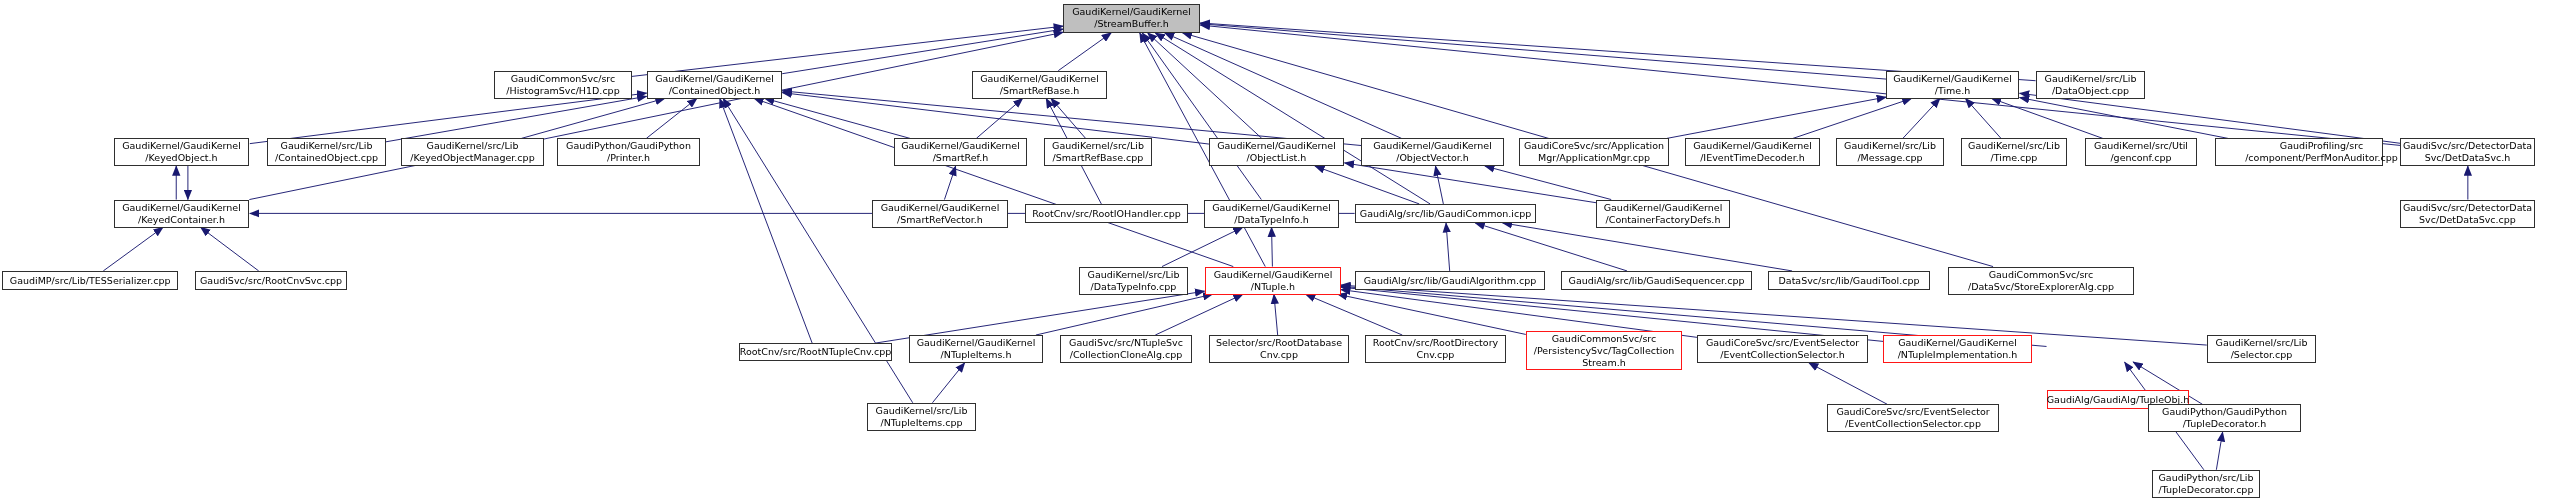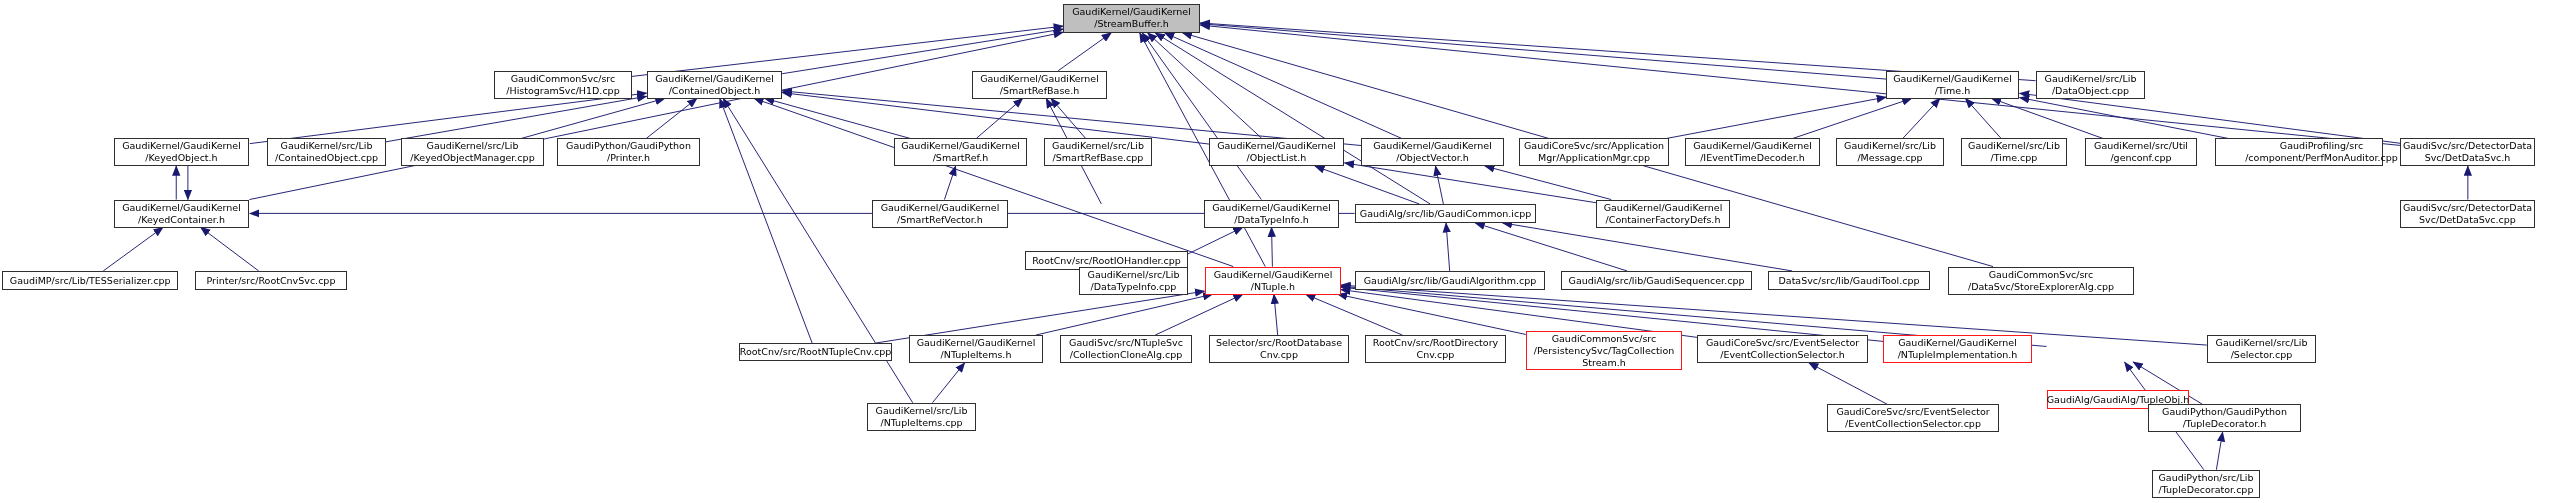--- a/index.html
+++ b/index.html
@@ -130,30 +130,30 @@
       <div class="node" style="left: 2085px; top: 138px; width: 112px; height: 28px;">GaudiKernel/src/Util
 /genconf.cpp</div>
       <div class="node" style="left: 2215px; top: 138px; width: 168px; height: 28px; padding-left: 45px;">GaudiProfiling/src
 /component/PerfMonAuditor.cpp</div>
       <div class="node" style="left: 2400px; top: 138px; width: 135px; height: 28px;">GaudiSvc/src/DetectorData
 Svc/DetDataSvc.h</div>
       <div class="node" style="left: 114px; top: 200px; width: 135px; height: 28px;">GaudiKernel/GaudiKernel
 /KeyedContainer.h</div>
       <div class="node" style="left: 872px; top: 200px; width: 136px; height: 28px;">GaudiKernel/GaudiKernel
 /SmartRefVector.h</div>
-      <div class="node" style="left: 1025px; top: 204px; width: 163px; height: 19px; margin-top: 47px;">RootCnv/src/RootIOHandler.cpp</div>
+      <div class="node" style="left: 1025px; top: 204px; width: 163px; height: 19px;">RootCnv/src/RootIOHandler.cpp</div>
       <div class="node" style="left: 1204px; top: 200px; width: 135px; height: 28px;">GaudiKernel/GaudiKernel
 /DataTypeInfo.h</div>
       <div class="node" style="left: 1355px; top: 204px; width: 181px; height: 19px;">GaudiAlg/src/lib/GaudiCommon.icpp</div>
       <div class="node" style="left: 1596px; top: 200px; width: 134px; height: 28px;">GaudiKernel/GaudiKernel
 /ContainerFactoryDefs.h</div>
       <div class="node" style="left: 2400px; top: 200px; width: 135px; height: 28px;">GaudiSvc/src/DetectorData
 Svc/DetDataSvc.cpp</div>
       <div class="node" style="left: 2.2px; top: 271px; width: 176px; height: 19px;">GaudiMP/src/Lib/TESSerializer.cpp</div>
-      <div class="node" style="left: 195px; top: 271px; width: 152px; height: 19px;">Printer/src/RootCnvSvc.cpp</div>
+      <div class="node" style="left: 195px; top: 271px; width: 152px; height: 19px;">GaudiSvc/src/RootCnvSvc.cpp</div>
       <div class="node" style="left: 1079px; top: 267px; width: 109px; height: 28px;">GaudiKernel/src/Lib
 /DataTypeInfo.cpp</div>
       <div class="node red" style="left: 1205px; top: 267px; width: 136px; height: 28px;">GaudiKernel/GaudiKernel
 /NTuple.h</div>
       <div class="node" style="left: 1355px; top: 271px; width: 190px; height: 19px;">GaudiAlg/src/lib/GaudiAlgorithm.cpp</div>
       <div class="node" style="left: 1561px; top: 271px; width: 191px; height: 19px;">GaudiAlg/src/lib/GaudiSequencer.cpp</div>
       <div class="node" style="left: 1768px; top: 271px; width: 162px; height: 19px;">DataSvc/src/lib/GaudiTool.cpp</div>
       <div class="node" style="left: 1948px; top: 267px; width: 186px; height: 28px;">GaudiCommonSvc/src
 /DataSvc/StoreExplorerAlg.cpp</div>
       <div class="node" style="left: 739px; top: 343px; width: 153px; height: 18px;">RootCnv/src/RootNTupleCnv.cpp</div>

